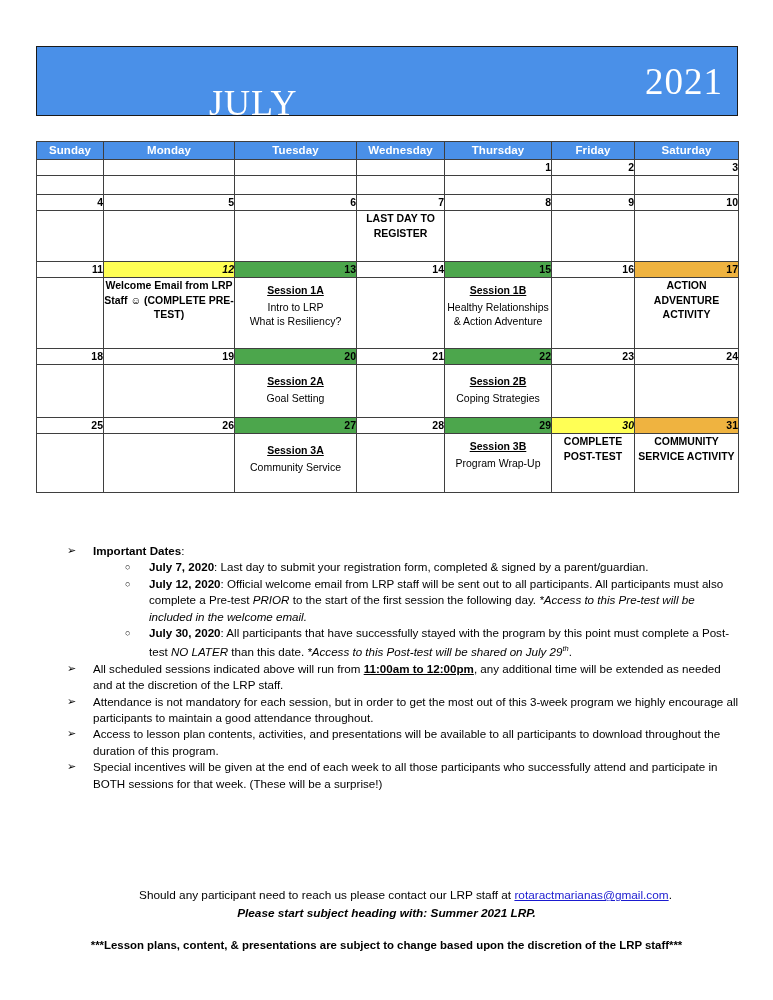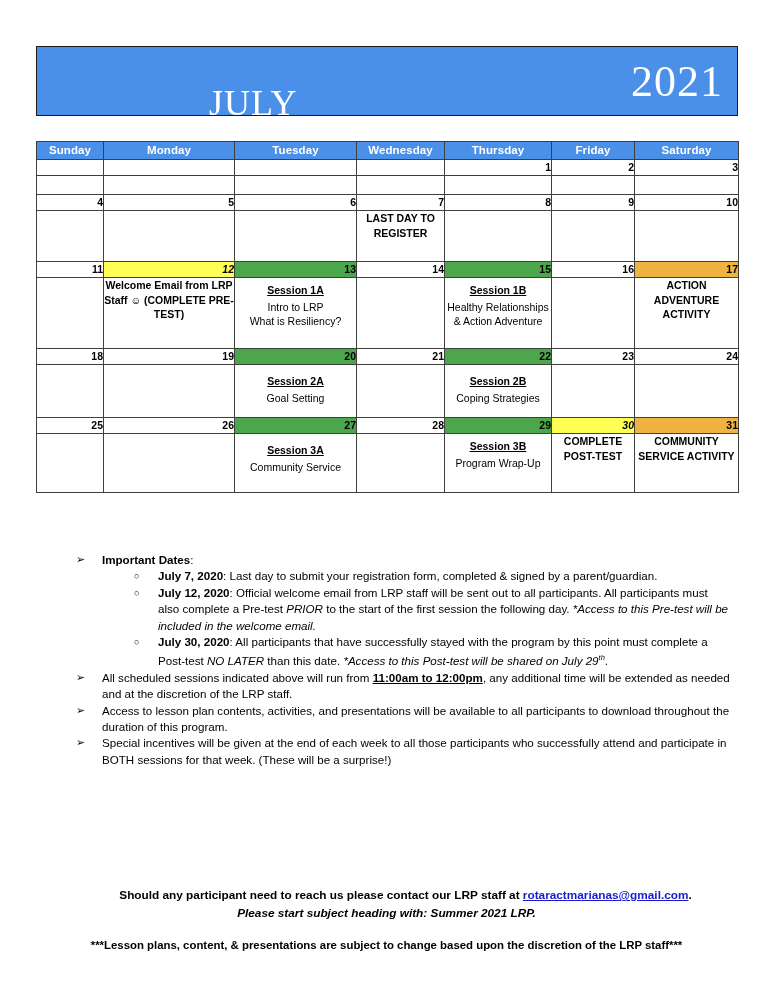--- a/index.html
+++ b/index.html
@@ -40,21 +40,21 @@
   .month-name {
     font-family: "Liberation Serif", serif;
     font-size: 36px;
     color: #ffffff;
     letter-spacing: 1px;
     margin-left: 172px;
     margin-top: 44px;
   }
   .year-label {
     font-family: "Liberation Serif", serif;
-    font-size: 44px;
+    font-size: 37px;
     color: #ffffff;
     letter-spacing: 1px;
   }
 
   
   .cal-wrap {
     position: absolute;
     left: 36px;
     top: 141px;
     width: 702px;
@@ -143,21 +143,21 @@
   .notes {
     position: absolute;
     left: 0;
     top: 540px;
     width: 773px;
     font-size: 11.6px;
     line-height: 16.4px;
   }
   ul.lv1 {
     list-style: none;
-    margin: 12px;
+    margin: 3px;
     padding: 0 30px 0 62px;
   }
   ul.lv1 > li {
     position: relative;
     padding-left: 28px;
     margin-bottom: 0px;
   }
   ul.lv1 > li::before {
     content: "\27A2";
     position: absolute;
@@ -190,21 +190,21 @@
   
   .footer {
     position: absolute;
     left: 0;
     top: 886px;
     width: 773px;
     text-align: center;
     font-size: 11.8px;
     line-height: 18px;
   }
-  .footer .f1 { font-weight: bold; padding-left: 38px; }
+  .footer .f1 { font-weight: normal; padding-left: 38px; }
   .footer .f2 { font-weight: bold; font-style: italic; }
   .footer .f3 { font-weight: bold; margin-top: 14px; font-size: 11.4px; }
   a.mail {
     color: #1a1ad0;
     text-decoration: underline;
   }
 </style>
 </head>
 <body>
 
@@ -381,20 +381,23 @@
           <li>
             <b class="date">July 30, 2020</b><span>: All participants that have successfully stayed with the program by this point must complete a Post-test </span><i class="ital">NO LATER</i><span> than this date. </span><i class="ital">*Access to this Post-test will be shared on July 29</i><sup class="ord">th</sup><span>.</span>
           </li>
         </ul>
       </li>
 
       <li>
         <span>All scheduled sessions indicated above will run from </span><u class="uline">11:00am to 12:00pm</u><span>, any additional time will be extended as needed and at the discretion of the LRP staff.</span>
       </li>
 
+      <li>
+        <span>Attendance is not mandatory for each session, but in order to get the most out of this 3-week program we highly encourage all participants to maintain a good attendance throughout.</span>
+      </li>
 
       <li>
         <span>Access to lesson plan contents, activities, and presentations will be available to all participants to download throughout the duration of this program.</span>
       </li>
 
       <li>
         <span>Special incentives will be given at the end of each week to all those participants who successfully attend and participate in BOTH sessions for that week. (These will be a surprise!)</span>
       </li>
 
     </ul>

